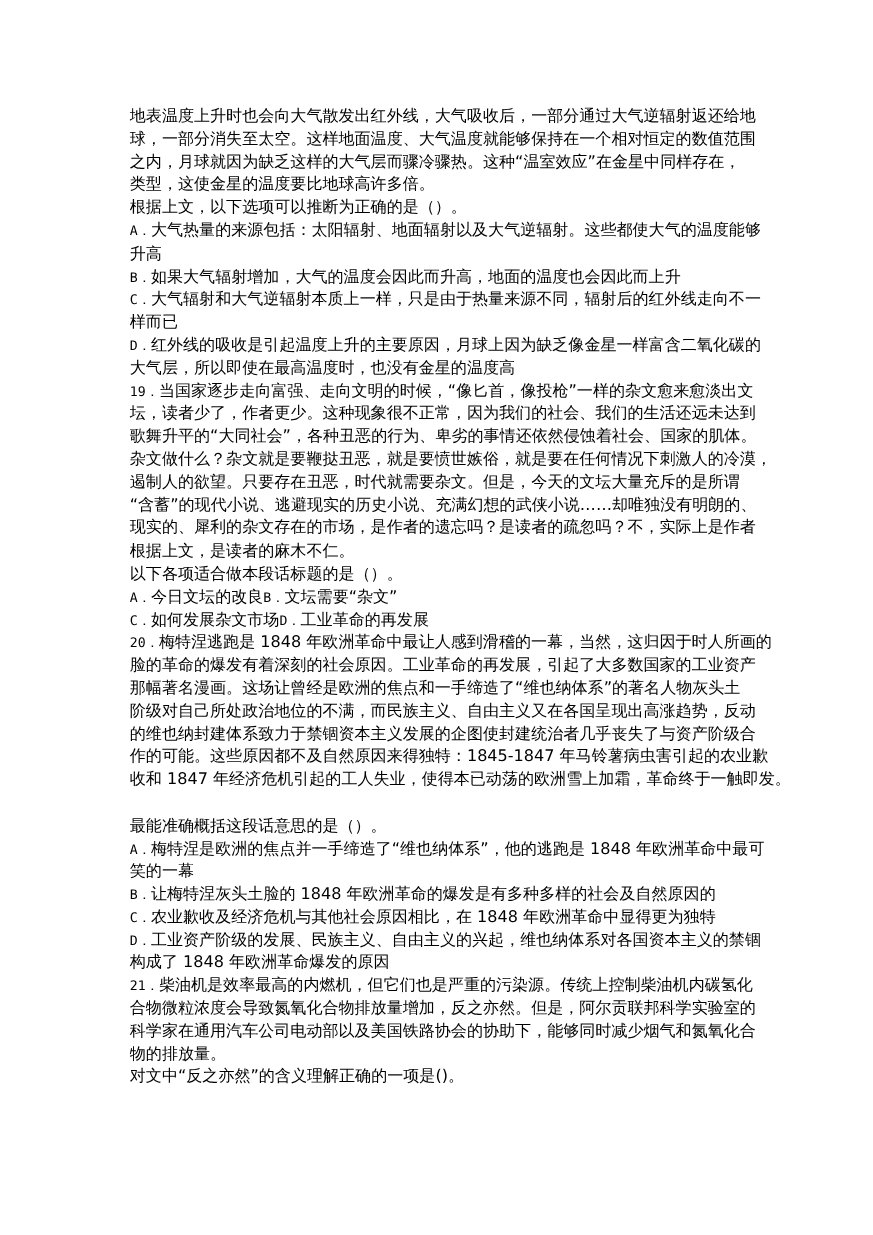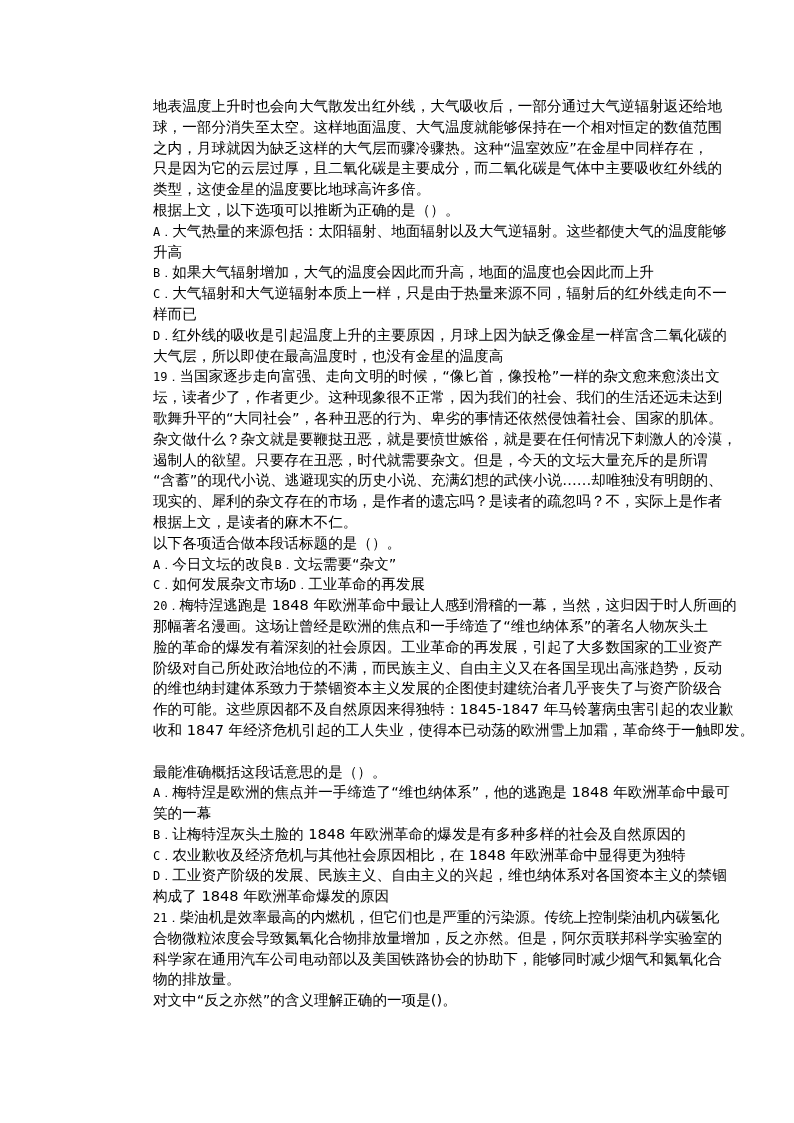--- a/index.html
+++ b/index.html
@@ -21,40 +21,38 @@
       top: 96px;
       width: 580px;
     }
     .line {
       display: block;
       font-size: 14.6px;
       line-height: 20.8px;
       height: 20.8px;
       white-space: nowrap;
       letter-spacing: 0px;
-      margin-left: 35px;
     }
     .blank {
       height: 20.8px;
     }
     .opt-label, .qnum {
       font-family: "DejaVu Sans Mono", "Liberation Mono", monospace;
       font-size: 12px;
     }
   </style>
 </head>
 <body>
 
 <div class="page">
 
   <div>
     <span class="line">地表温度上升时也会向大气散发出红外线，大气吸收后，一部分通过大气逆辐射返还给地</span>
     <span class="line">球，一部分消失至太空。这样地面温度、大气温度就能够保持在一个相对恒定的数值范围</span>
     <span class="line">之内，月球就因为缺乏这样的大气层而骤冷骤热。这种“温室效应”在金星中同样存在，</span>
-    <span class="line">只是因为它的云层过厚，且二氧化碳是主要成分，而二氧化碳是气体中主要吸收红外线的</span>
     <span class="line">类型，这使金星的温度要比地球高许多倍。</span>
     <span class="line">根据上文，以下选项可以推断为正确的是（）。</span>
 
     <div class="line"><span class="opt-label">A．</span><span>大气热量的来源包括：太阳辐射、地面辐射以及大气逆辐射。这些都使大气的温度能够</span></div>
     <span class="line">升高</span>
 
     <div class="line"><span class="opt-label">B．</span><span>如果大气辐射增加，大气的温度会因此而升高，地面的温度也会因此而上升</span></div>
 
     <div class="line"><span class="opt-label">C．</span><span>大气辐射和大气逆辐射本质上一样，只是由于热量来源不同，辐射后的红外线走向不一</span></div>
     <span class="line">样而已</span>
@@ -73,22 +71,22 @@
     <span class="line">现实的、犀利的杂文存在的市场，是作者的遗忘吗？是读者的疏忽吗？不，实际上是作者</span>
     <span class="line">根据上文，是读者的麻木不仁。</span>
     <span class="line">以下各项适合做本段话标题的是（）。</span>
 
     <div class="line"><span class="opt-label">A．</span><span>今日文坛的改良</span><span class="opt-label">B．</span><span>文坛需要“杂文”</span></div>
     <div class="line"><span class="opt-label">C．</span><span>如何发展杂文市场</span><span class="opt-label">D．</span><span>工业革命的再发展</span></div>
   </div>
 
   <div>
     <div class="line"><span class="qnum">20．</span><span>梅特涅逃跑是 1848 年欧洲革命中最让人感到滑稽的一幕，当然，这归因于时人所画的</span></div>
+    <span class="line">脸的革命的爆发有着深刻的社会原因。工业革命的再发展，引起了大多数国家的工业资产</span>
     <span class="line">那幅著名漫画。这场让曾经是欧洲的焦点和一手缔造了“维也纳体系”的著名人物灰头土</span>
-    <span class="line">脸的革命的爆发有着深刻的社会原因。工业革命的再发展，引起了大多数国家的工业资产</span>
     <span class="line">阶级对自己所处政治地位的不满，而民族主义、自由主义又在各国呈现出高涨趋势，反动</span>
     <span class="line">的维也纳封建体系致力于禁锢资本主义发展的企图使封建统治者几乎丧失了与资产阶级合</span>
     <span class="line">作的可能。这些原因都不及自然原因来得独特：1845-1847 年马铃薯病虫害引起的农业歉</span>
     <span class="line">收和 1847 年经济危机引起的工人失业，使得本已动荡的欧洲雪上加霜，革命终于一触即发。</span>
     <div class="blank"></div>
     <span class="line">最能准确概括这段话意思的是（）。</span>
 
     <div class="line"><span class="opt-label">A．</span><span>梅特涅是欧洲的焦点并一手缔造了“维也纳体系”，他的逃跑是 1848 年欧洲革命中最可</span></div>
     <span class="line">笑的一幕</span>
 

